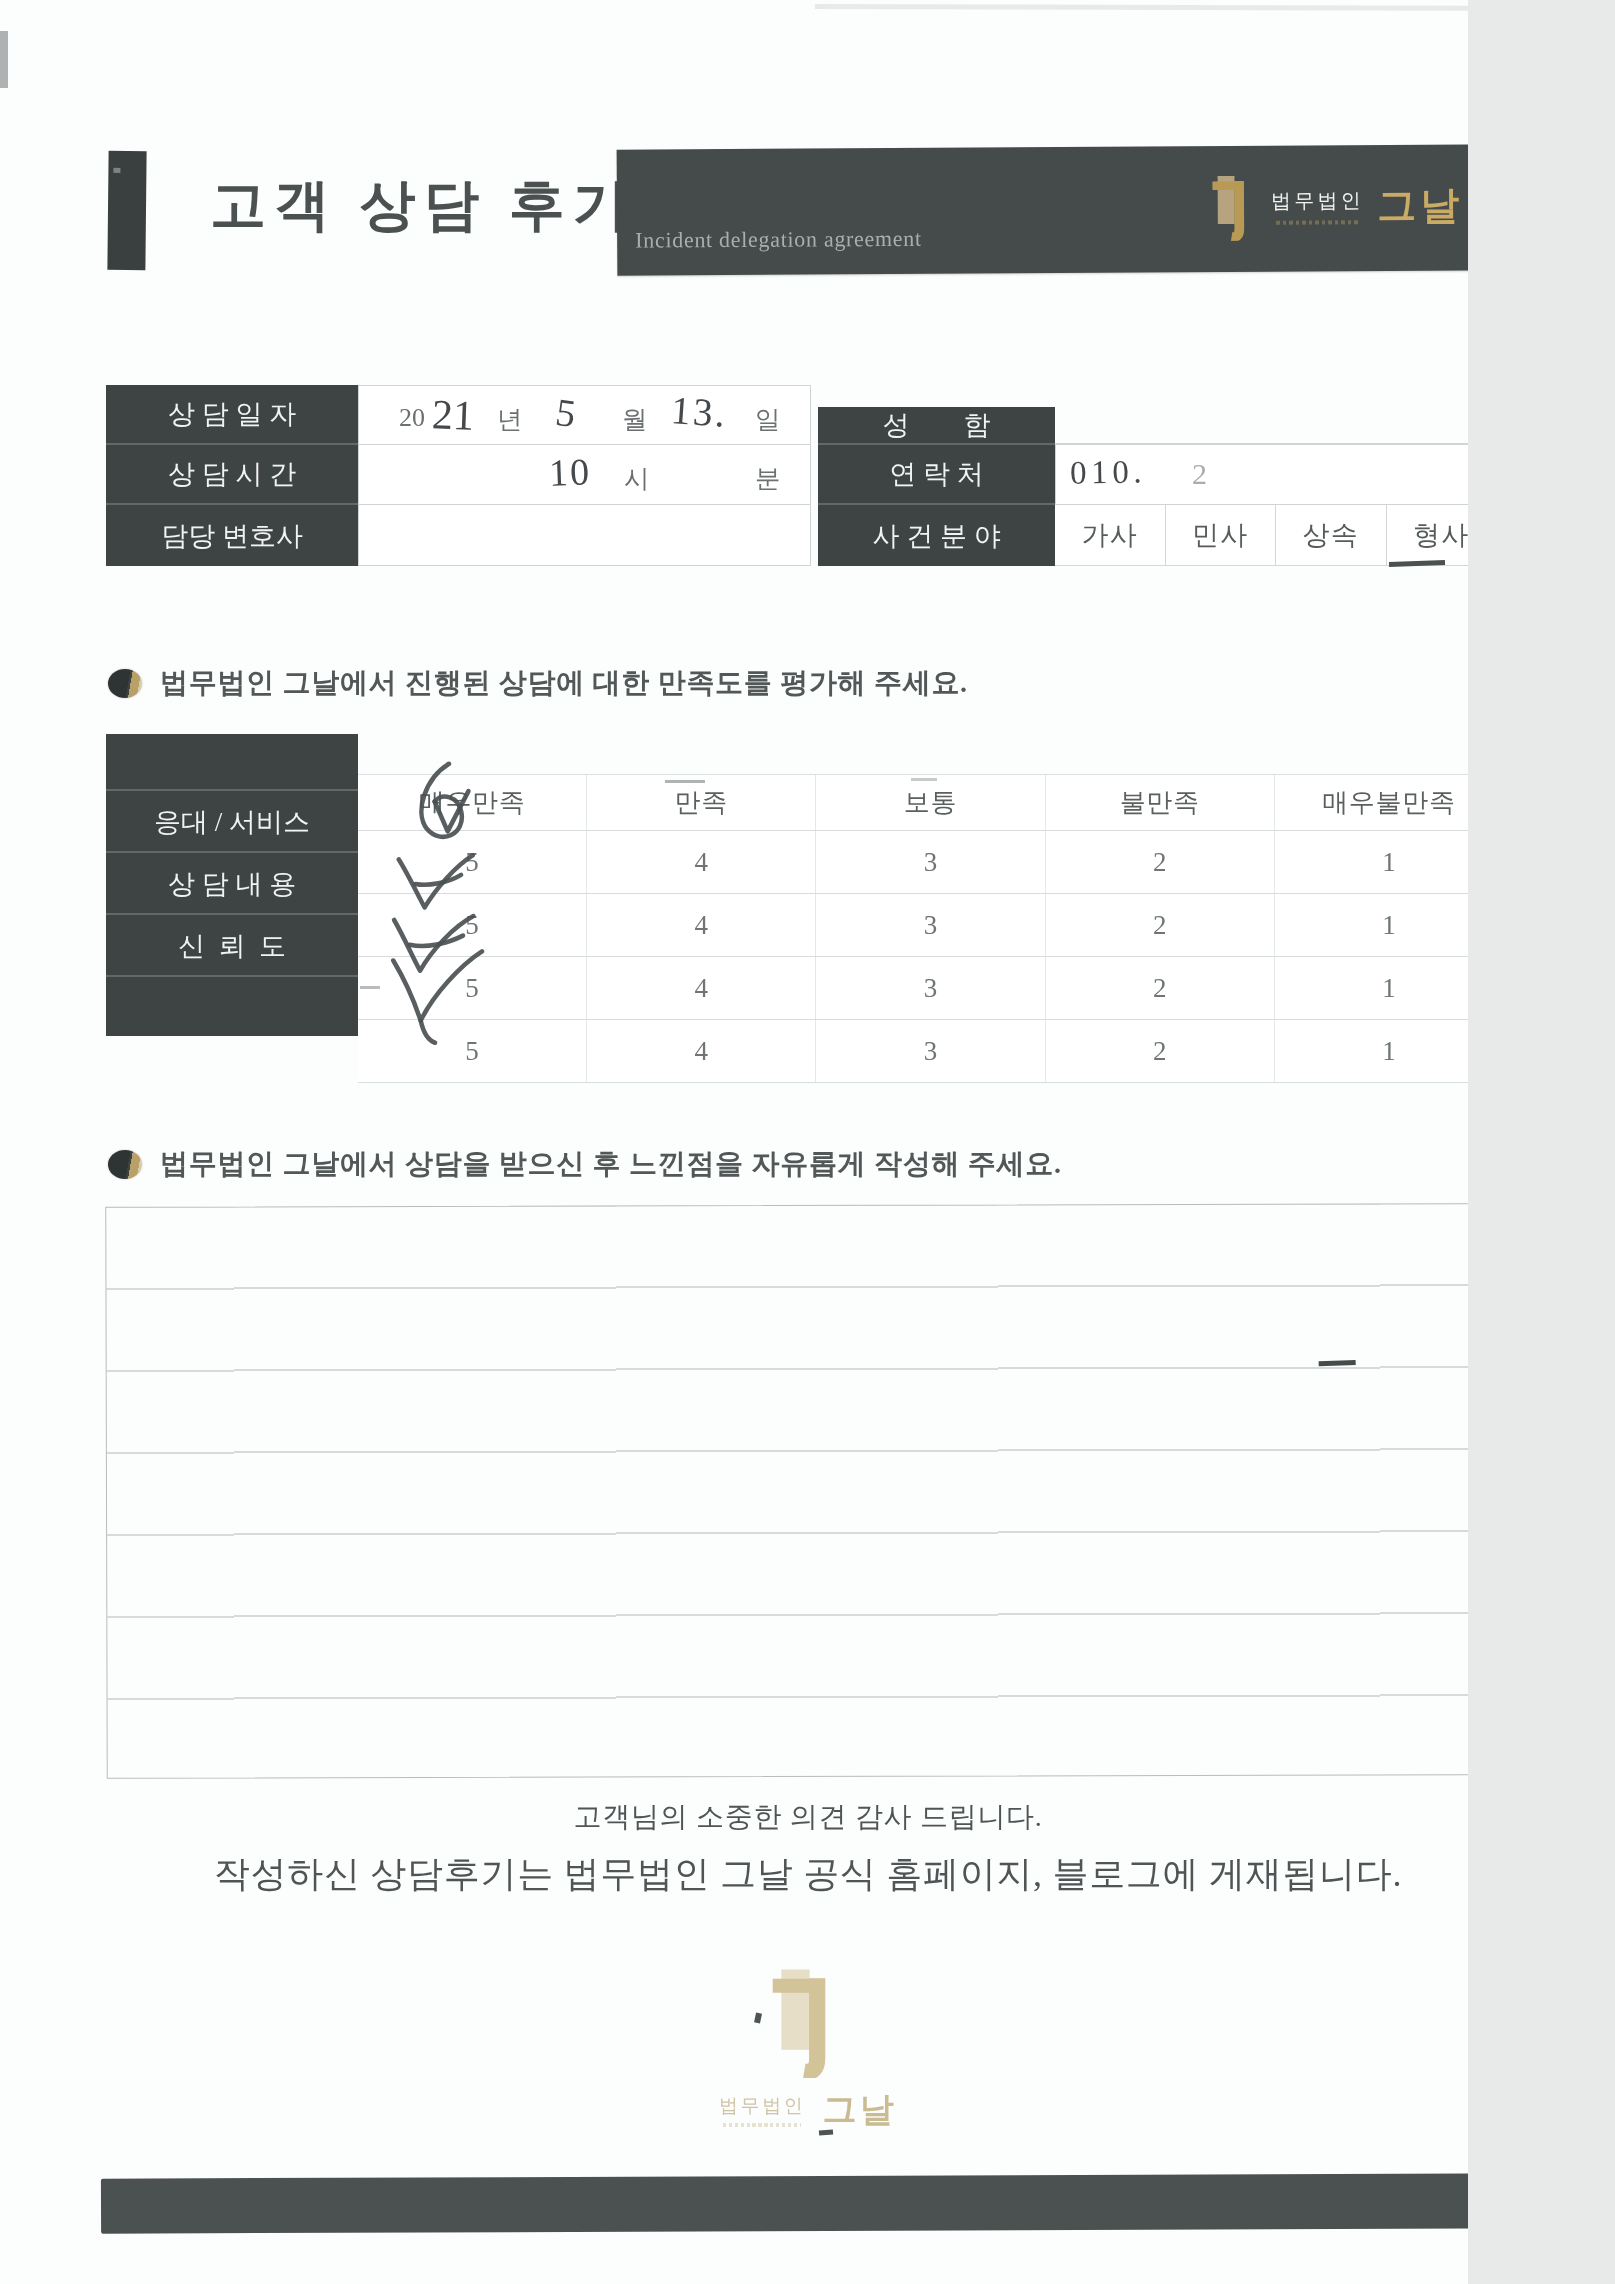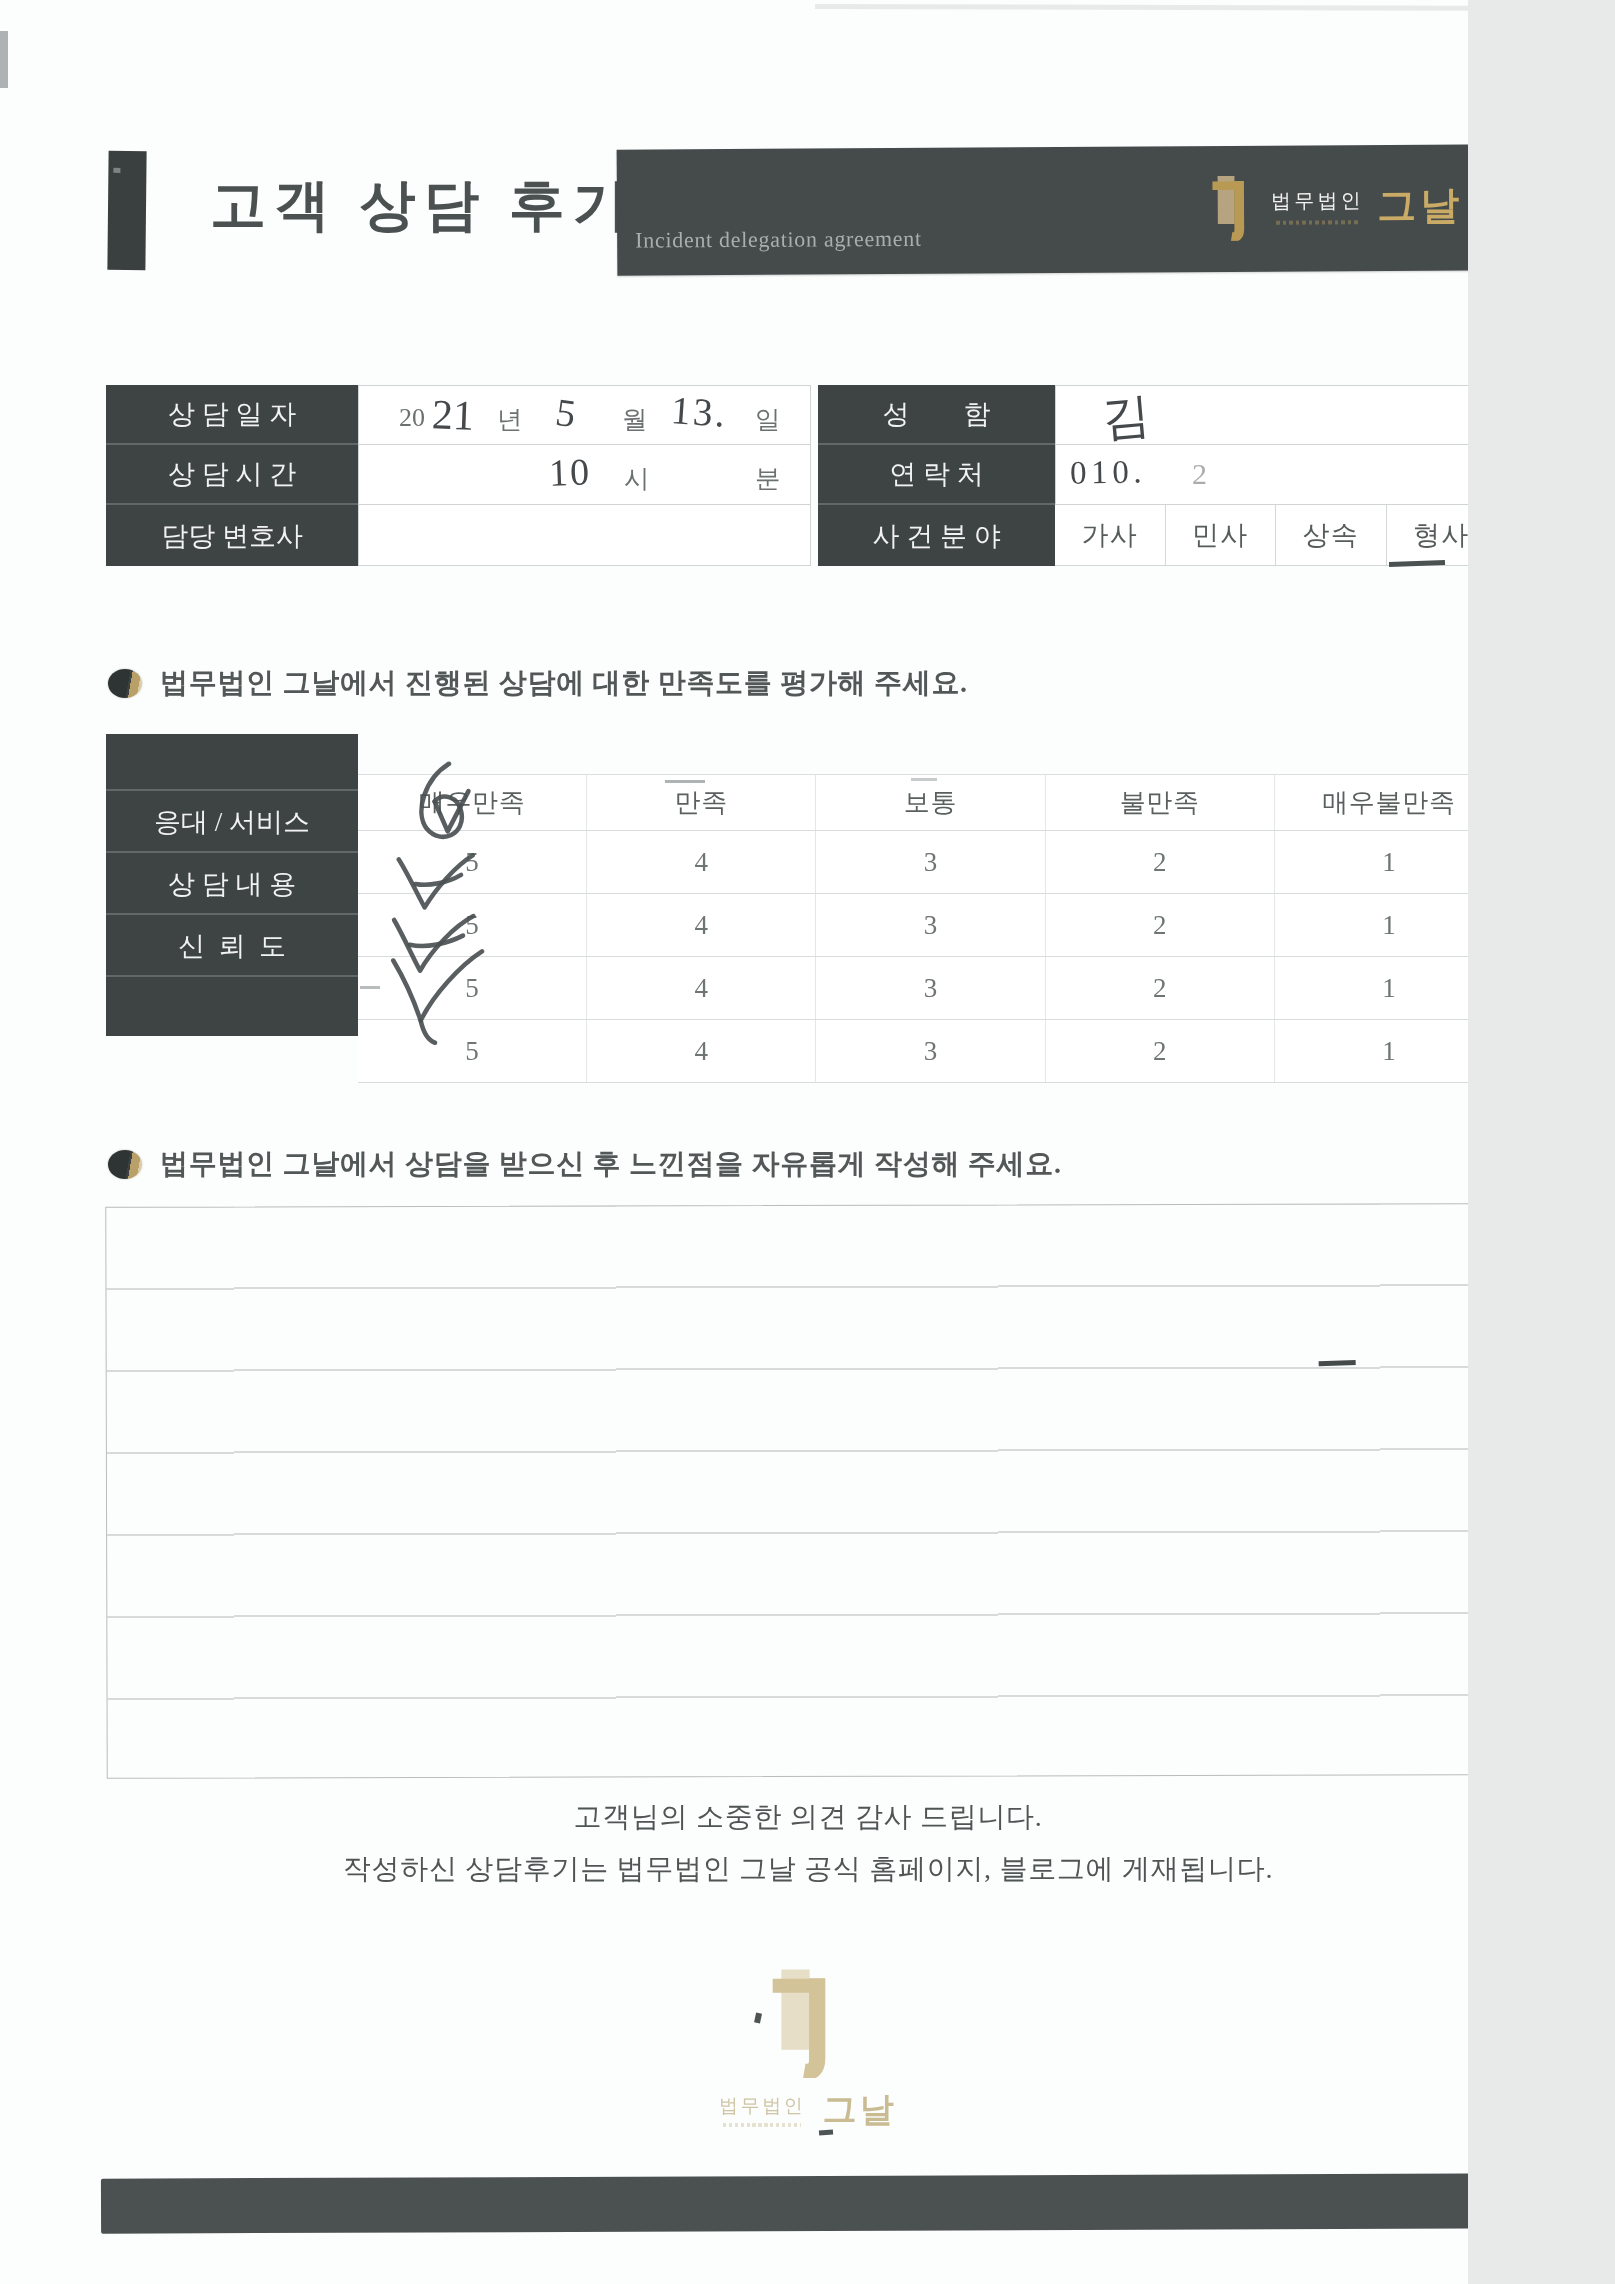--- a/index.html
+++ b/index.html
@@ -55,21 +55,21 @@
   .check-svg path{stroke:#4b5053;stroke-width:7;fill:none;stroke-linecap:round;stroke-linejoin:round;opacity:.92;}
   .tiny-dash{background:#9aa0a0;}
   
   .fbox{left:106px;top:1205px;width:1400px;height:570px;border:1.3px solid #b8bcbc;background:
     repeating-linear-gradient(to bottom,transparent 0 80px,#d7dada 80px 82px);
     transform:rotate(-.15deg);}
   .fbox .stray-mark{position:absolute;left:1212px;top:156px;width:37px;height:4.6px;background:#454a4a;transform:rotate(-1.5deg);}
   
   .footer-text{left:0;top:1798px;width:1616px;text-align:center;}
   .footer-line1{font-size:28px;color:#4f5454;letter-spacing:0.7px;}
-  .footer-line2{font-size:28px;color:#4f5454;margin-top:14.3px;letter-spacing:0.7px;}
+  .footer-line2{font-size:36px;color:#4f5454;margin-top:14.3px;letter-spacing:0.7px;}
   .bottom-logo{left:0;top:1963px;width:1616px;display:flex;flex-direction:column;align-items:center;position:absolute;}
   .bl-textrow{display:flex;align-items:center;gap:17px;margin-top:9px;}
   .bl-firm-col{display:flex;flex-direction:column;align-items:center;gap:3.9px;}
   .bl-firm{font-size:19px;color:#cfc5a5;letter-spacing:2.6px;white-space:pre;}
   .bl-microtext{width:78px;height:3.3px;opacity:.5;background:repeating-linear-gradient(90deg,#cfc5a5 0 3.3px,transparent 3.3px 5.9px);}
   .bl-name{font-size:34px;font-weight:bold;color:#c9bb92;letter-spacing:3.3px;white-space:pre;}
   .bottom-bar{left:101px;top:2176px;width:1408px;height:55px;background:#4b5050;transform:rotate(-.22deg);border-radius:2px;}
   .speck{position:absolute;background:#4e5353;}
   .scan-line{background:#d7dbdb;}
 </style>
@@ -125,21 +125,21 @@
         <span class="abs printed" style="left:396px;top:17px;font-size:25.4px;">분</span>
       </div>
     </div>
     <div class="irow" style="height:61px;">
       <div class="ilabel">담당 변호사</div>
       <div class="ivalue"></div>
     </div>
   </div>
 
   <div class="abs itable" style="left:818px;top:385px;width:679px;">
-    <div class="irow" style="height:60px;">
+    <div class="irow" style="height:60px;align-items:flex-end;">
       <div class="ilabel" style="width:237px;">성        함</div>
       <div class="ivalue">
         <span class="abs hand" style="left:46px;top:-1.3px;font-size:48px;transform:rotate(-5deg);">김</span>
       </div>
     </div>
     <div class="irow" style="height:60px;">
       <div class="ilabel" style="width:237px;">연 락 처</div>
       <div class="ivalue">
         <span class="abs hand" style="left:14.3px;top:9px;font-size:33px;letter-spacing:4.6px;transform:rotate(-1deg);">010.</span>
         <span class="abs hand" style="left:136px;top:11.7px;font-size:30px;opacity:.45;">2</span>

